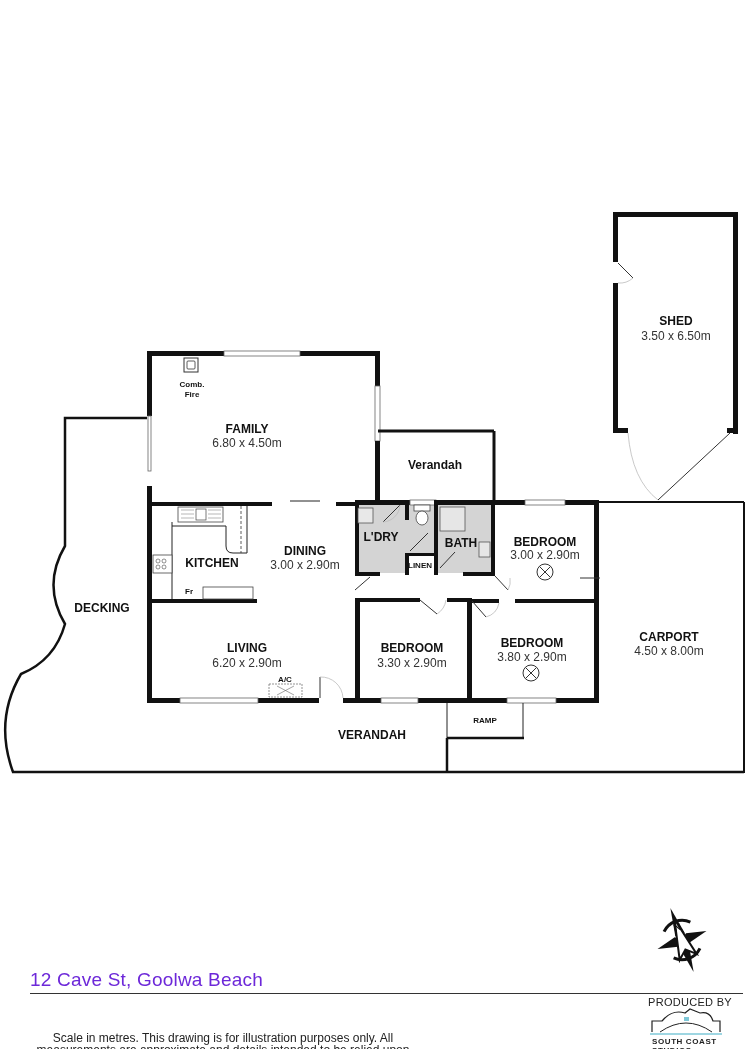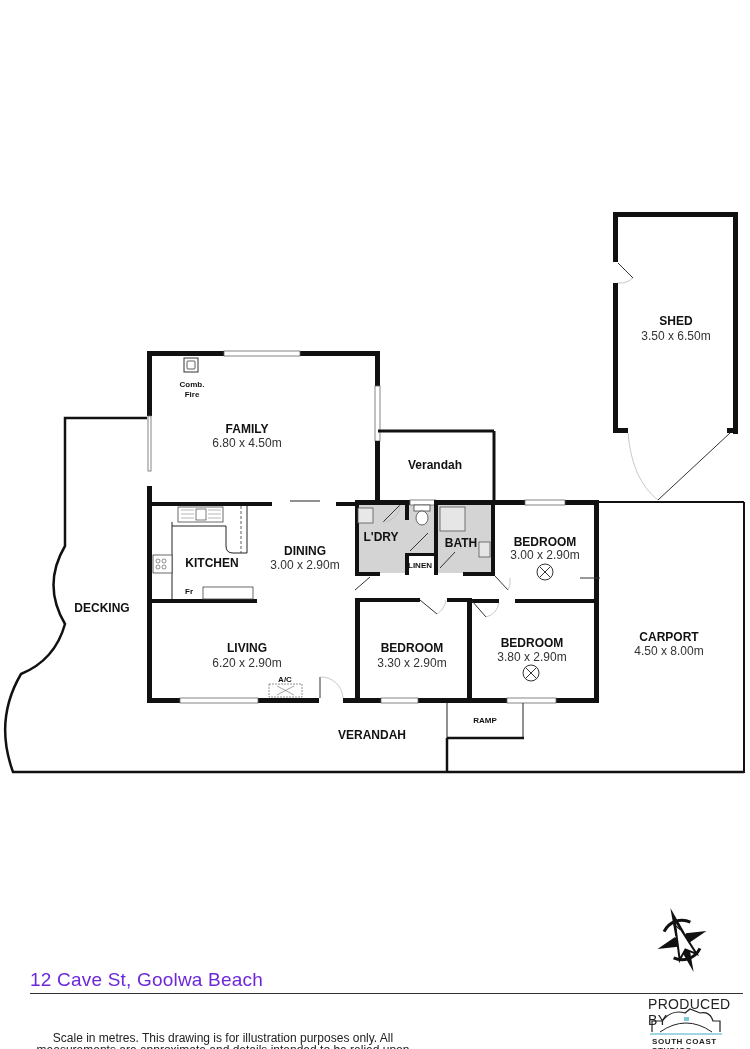--- a/index.html
+++ b/index.html
@@ -11,21 +11,21 @@
   .glass { fill: #fff; stroke: #666; stroke-width: 0.8; }
   .wet { fill: #d4d4d4; }
   .lbl { font-family: "Liberation Sans", sans-serif; font-weight: bold; font-size: 12px; fill: #111; text-anchor: middle; }
   .dim { font-family: "Liberation Sans", sans-serif; font-size: 12px; fill: #333; text-anchor: middle; }
   .small { font-family: "Liberation Sans", sans-serif; font-weight: bold; font-size: 8px; fill: #111; text-anchor: middle; }
   .door { stroke: #333; stroke-width: 1; fill: none; }
   .arc { stroke: #bbb; stroke-width: 0.8; fill: none; }
   .footer-title { position: absolute; left: 30px; top: 969px; font-size: 19px; color: #6d28d9; letter-spacing: 0.2px; }
   .footer-rule { position: absolute; left: 30px; top: 993px; width: 713px; height: 1px; background: #333; }
   .footer-note { position: absolute; left: 33px; top: 1032px; font-size: 12px; line-height: 12px; color: #222; width: 380px; text-align: center; }
-  .produced { position: absolute; left: 648px; top: 996px; font-size: 14px; color: #222; letter-spacing: 0.3px; }
+  .produced { position: absolute; left: 648px; top: 996px; font-size: 11px; color: #222; letter-spacing: 0.3px; }
   .studio { position: absolute; left: 652px; top: 1037px; font-size: 8px; font-weight: bold; color: #222; letter-spacing: 0.6px; font-family: "Liberation Sans Narrow", "Liberation Sans", sans-serif; }
 </style>
 </head>
 <body>
 
 <svg class="plan" width="750" height="1049" viewBox="0 0 750 1049">
 
   <g>
     <rect class="wall" x="613" y="212" width="125" height="5"></rect>
     <rect class="wall" x="613" y="212" width="5" height="50"></rect>

